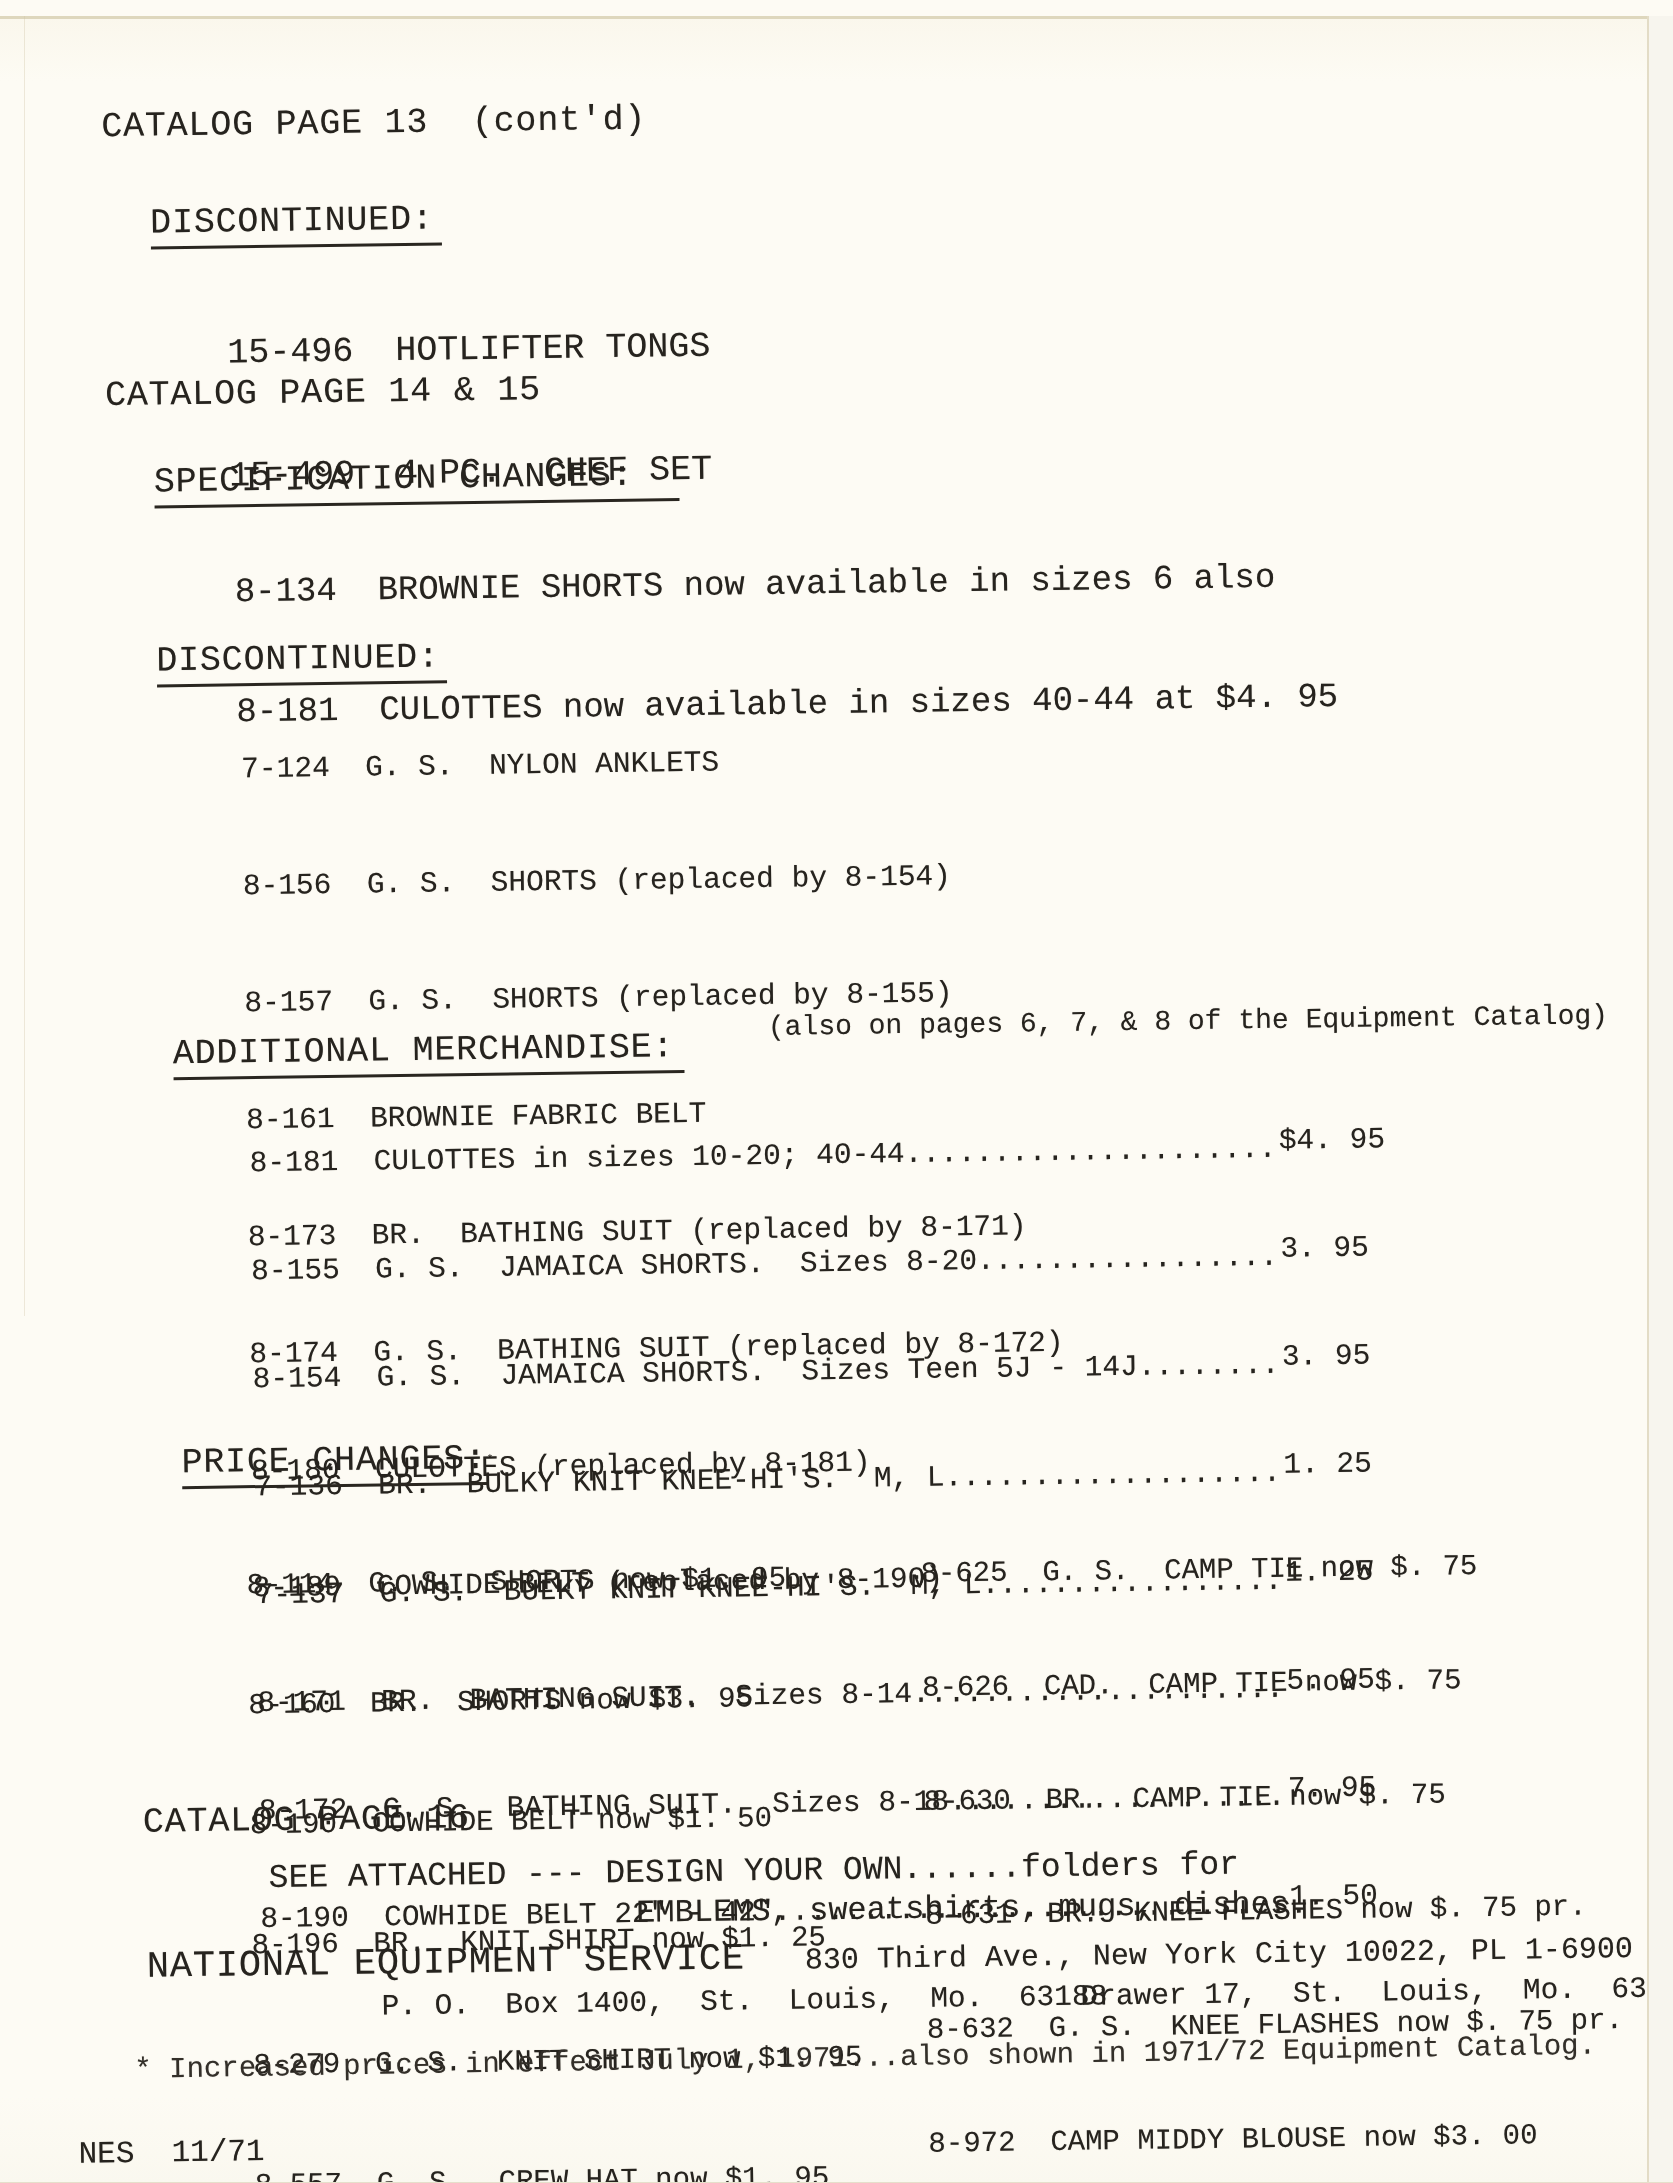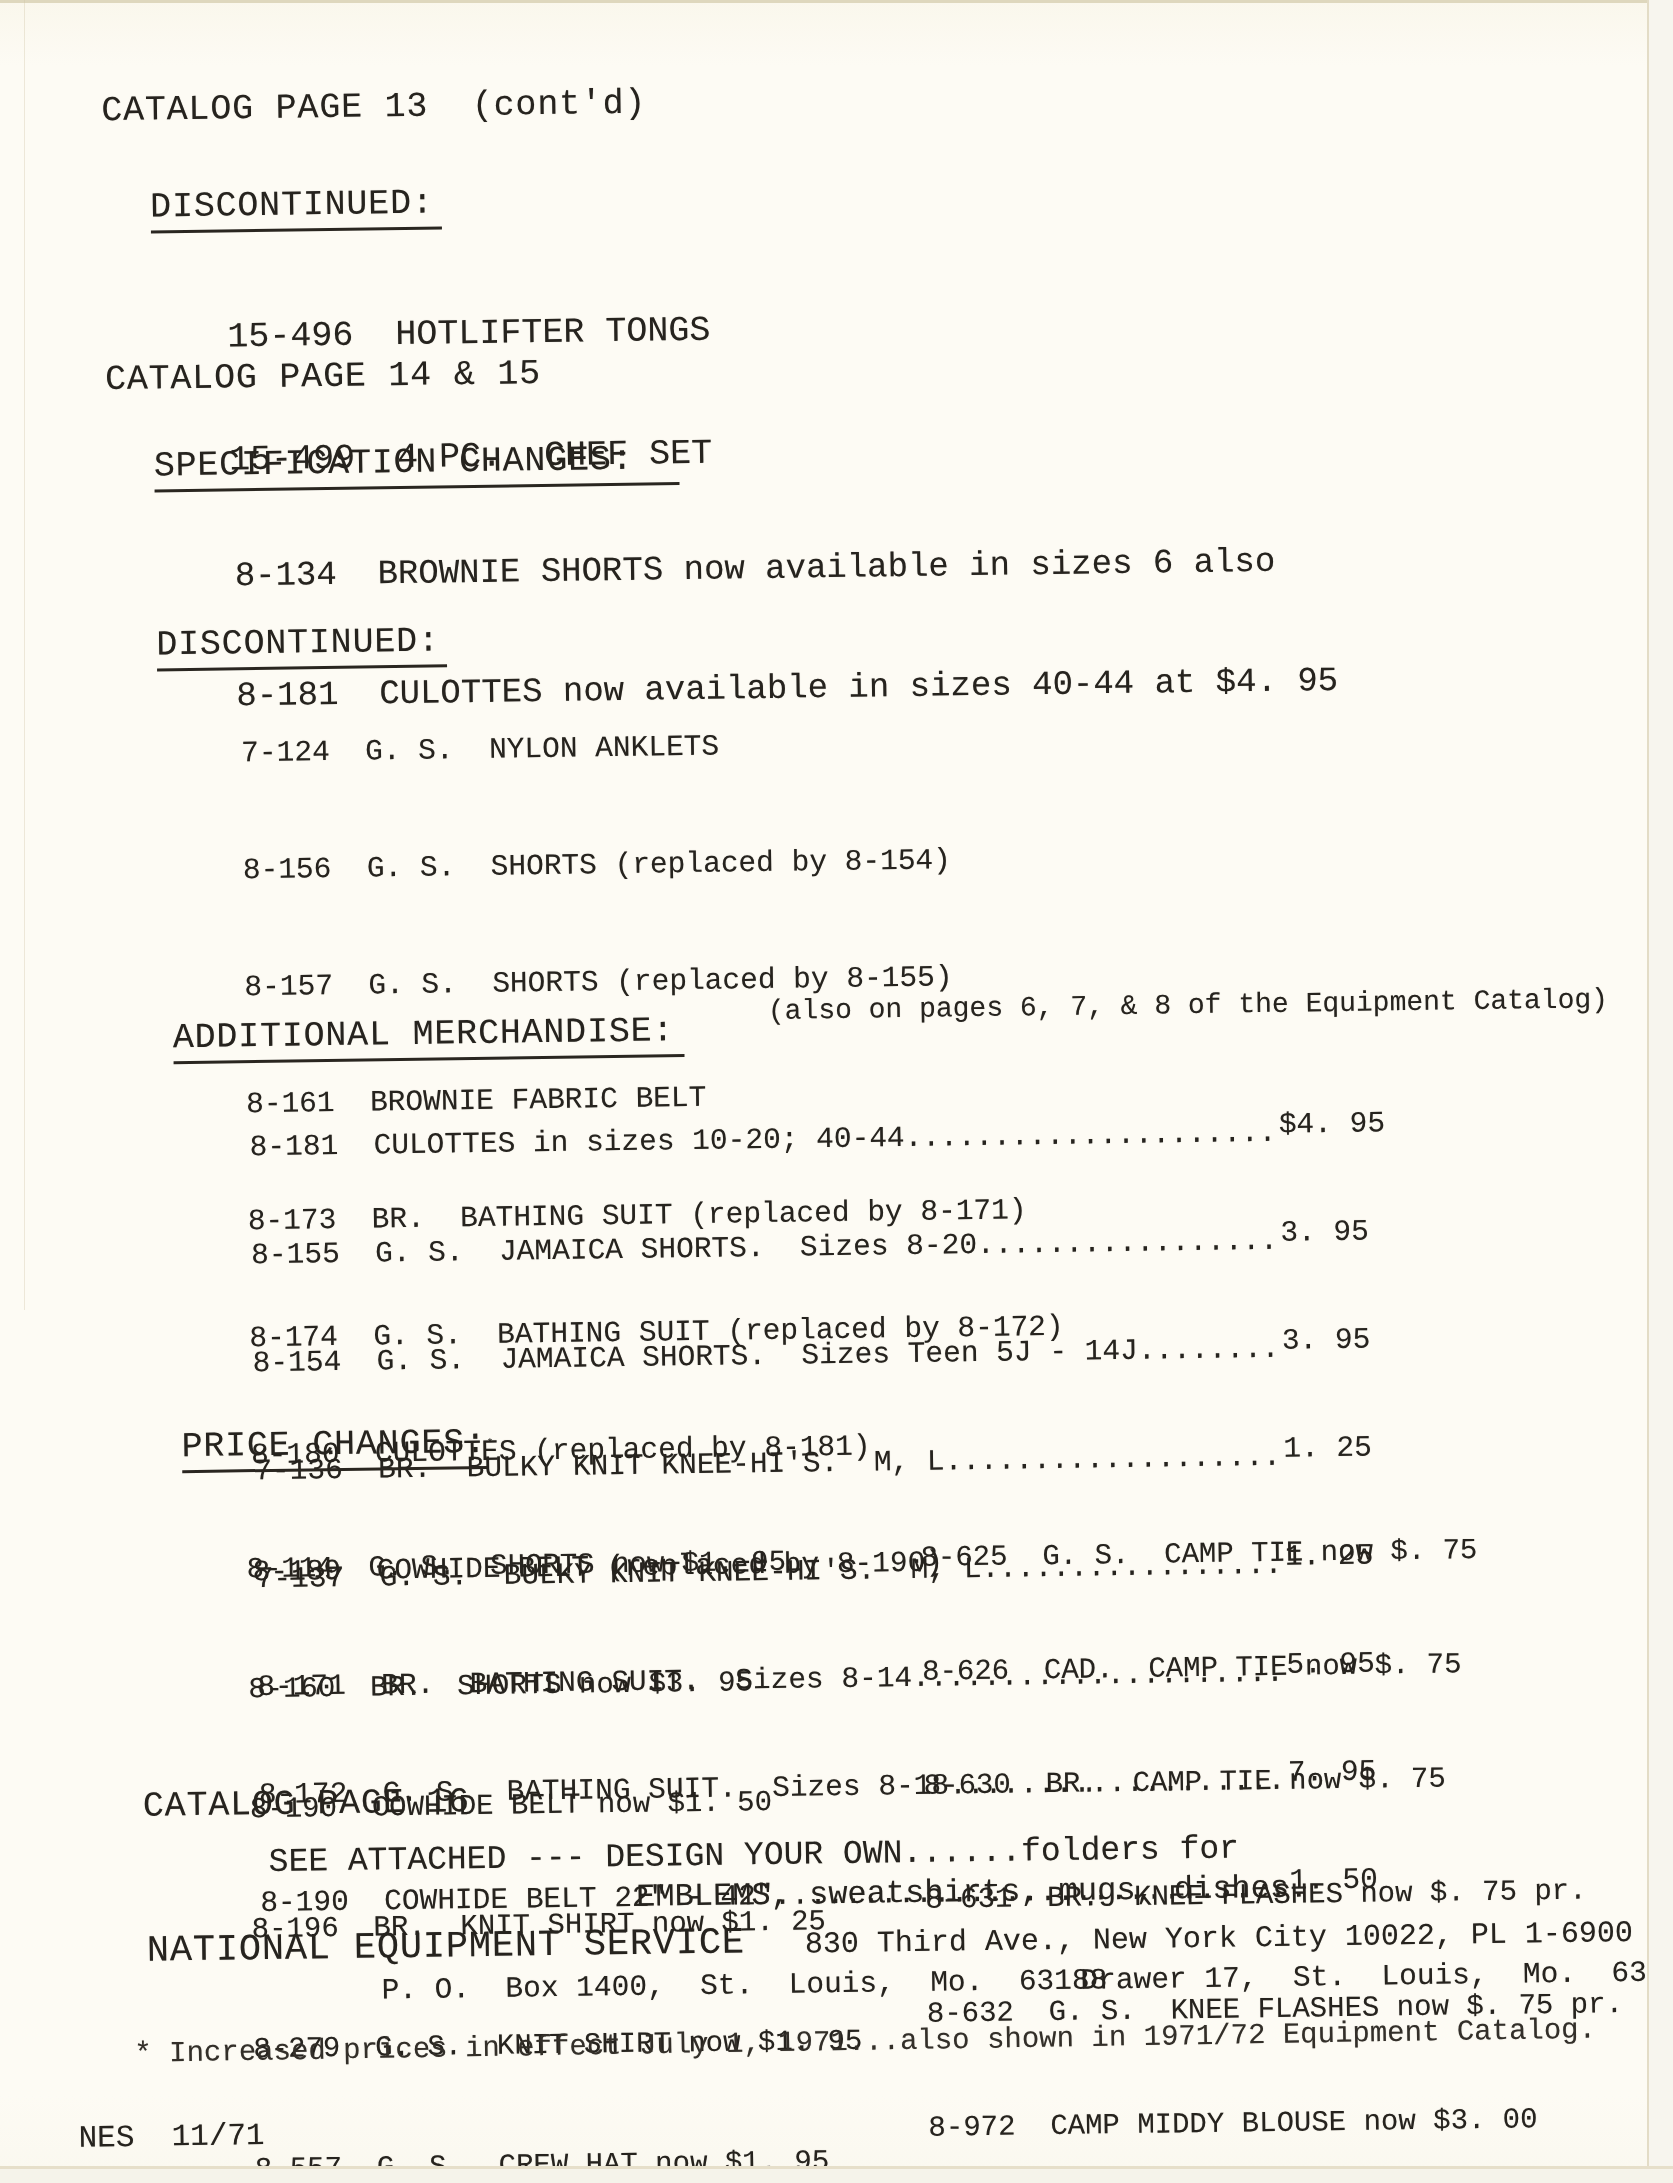--- a/index.html
+++ b/index.html
@@ -7,20 +7,21 @@
     width:1674px;height:2183px;overflow:hidden;
     background:#fdfbf4;
     font-family:"Liberation Mono","DejaVu Sans Mono",monospace;
     color:#26231e;
   }
   .paper{
     position:absolute;inset:0;
     background:
       linear-gradient(180deg,#faf7ec 0%,#fdfbf4 3%,#fdfbf4 96%,#faf8ef 100%),
       #fdfbf4;
+    margin-top: 16px;
   }
   .edge-top{position:absolute;left:0;top:0;width:100%;height:2.5px;background:#ded7bd;}
   .edge-left-line{position:absolute;left:23.6px;top:0;width:0.8px;height:60%;background:rgba(205,195,162,.35);}
   .edge-right-line{position:absolute;left:1647px;top:0;width:1.7px;height:100%;background:#e3dcc6;}
   .edge-right-strip{position:absolute;left:1649px;top:0;right:0;height:100%;background:#f7f5ee;}
   .edge-bottom-line{position:absolute;left:0;top:2166px;width:100%;height:2.5px;background:#e6dfca;}
   .edge-bottom-strip{position:absolute;left:0;top:2168px;width:100%;bottom:0;background:#f5f3ea;}
 
   .content{
     position:absolute;inset:0;

